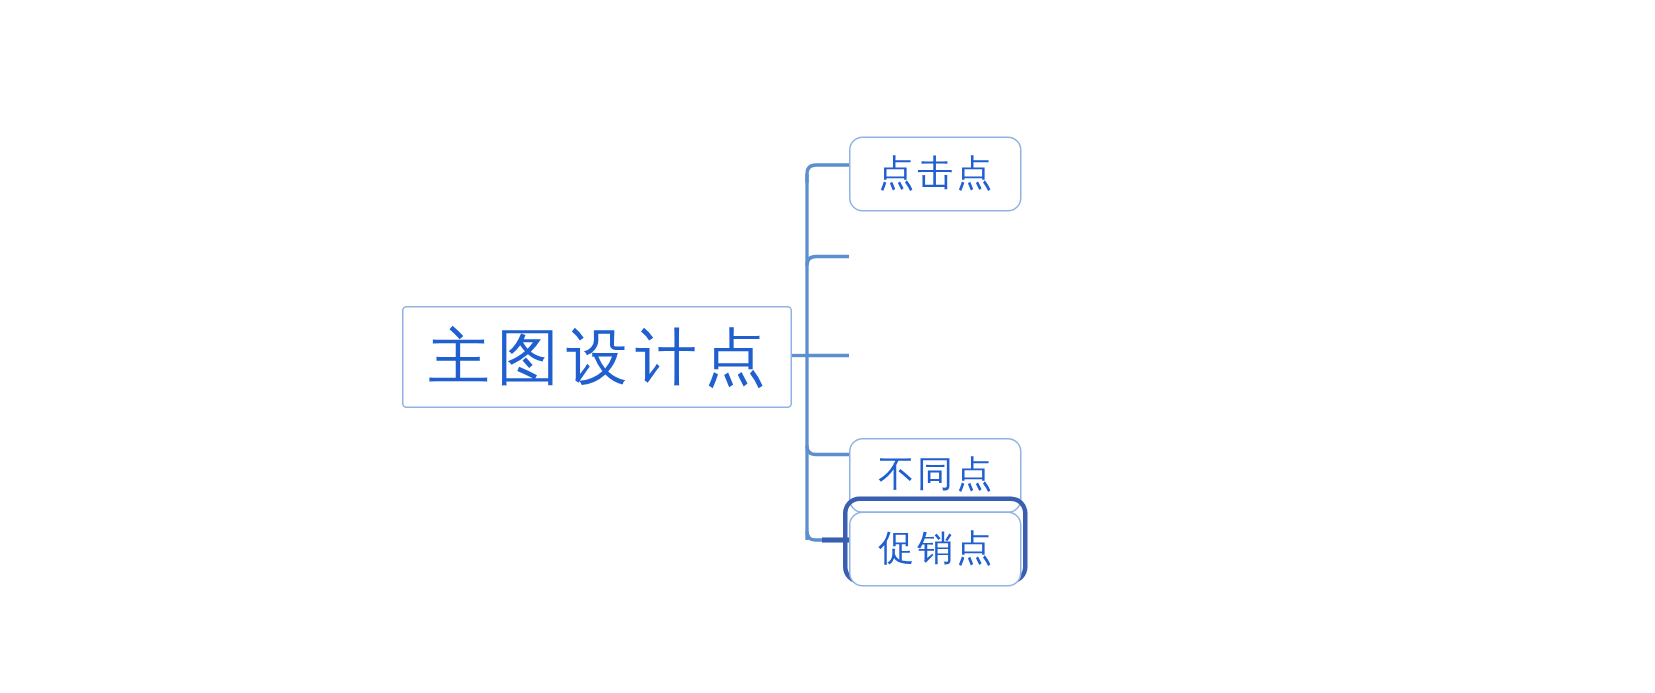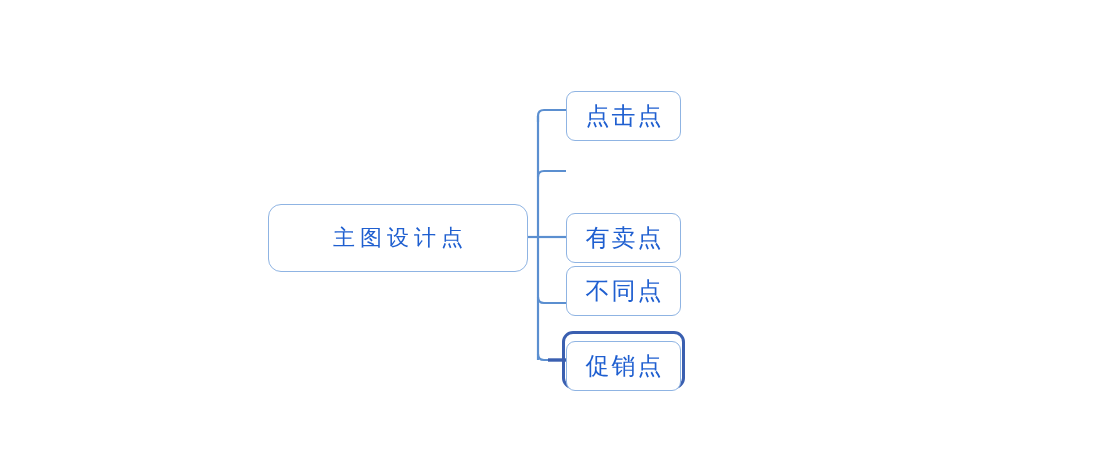--- a/index.html
+++ b/index.html
@@ -36,41 +36,41 @@
     background: #ffffff;
     color: #1f5fd0;
     white-space: nowrap;
   }
   .node-root {
     left: 268px;
     top: 204px;
     width: 260px;
     height: 68px;
     border: 1.6px solid #8fb4e3;
-    border-radius: 13px;
-    font-size: 22px;
+    border-radius: 3px;
+    font-size: 41px;
     letter-spacing: 5px;
     text-indent: 5px;
     line-height: 1;
   }
   .node-child {
     left: 566px;
     width: 115px;
     height: 50px;
     border: 1.4px solid #8fb4e3;
     border-radius: 9px;
     font-size: 24px;
     letter-spacing: 2px;
     text-indent: 2px;
     line-height: 1;
   }
   .node-child.c0 { top: 91px; }
   .node-child.c1 { top: 152px; }
   .node-child.c2 { top: 213px; }
-  .node-child.c3 { top: 266px; justify-content: center; }
+  .node-child.c3 { top: 292px; justify-content: center; }
   .node-child.c4 { top: 341px; }
 
   
   .selection-ring {
     position: absolute;
     left: 562px;
     top: 331px;
     width: 123px;
     height: 58px;
     box-sizing: border-box;
@@ -101,23 +101,20 @@
 
   <div class="node node-root">
     <span>主图设计点</span>
   </div>
 
   <div class="node node-child c0">
     <span>点击点</span>
   </div>
 
 
-  <div class="node node-child c2">
-    <span>有卖点</span>
-  </div>
 
   <div class="node node-child c3">
     <span>不同点</span>
   </div>
 
   <div class="selection-ring"></div>
 
   <div class="node node-child c4">
     <span>促销点</span>
   </div>

